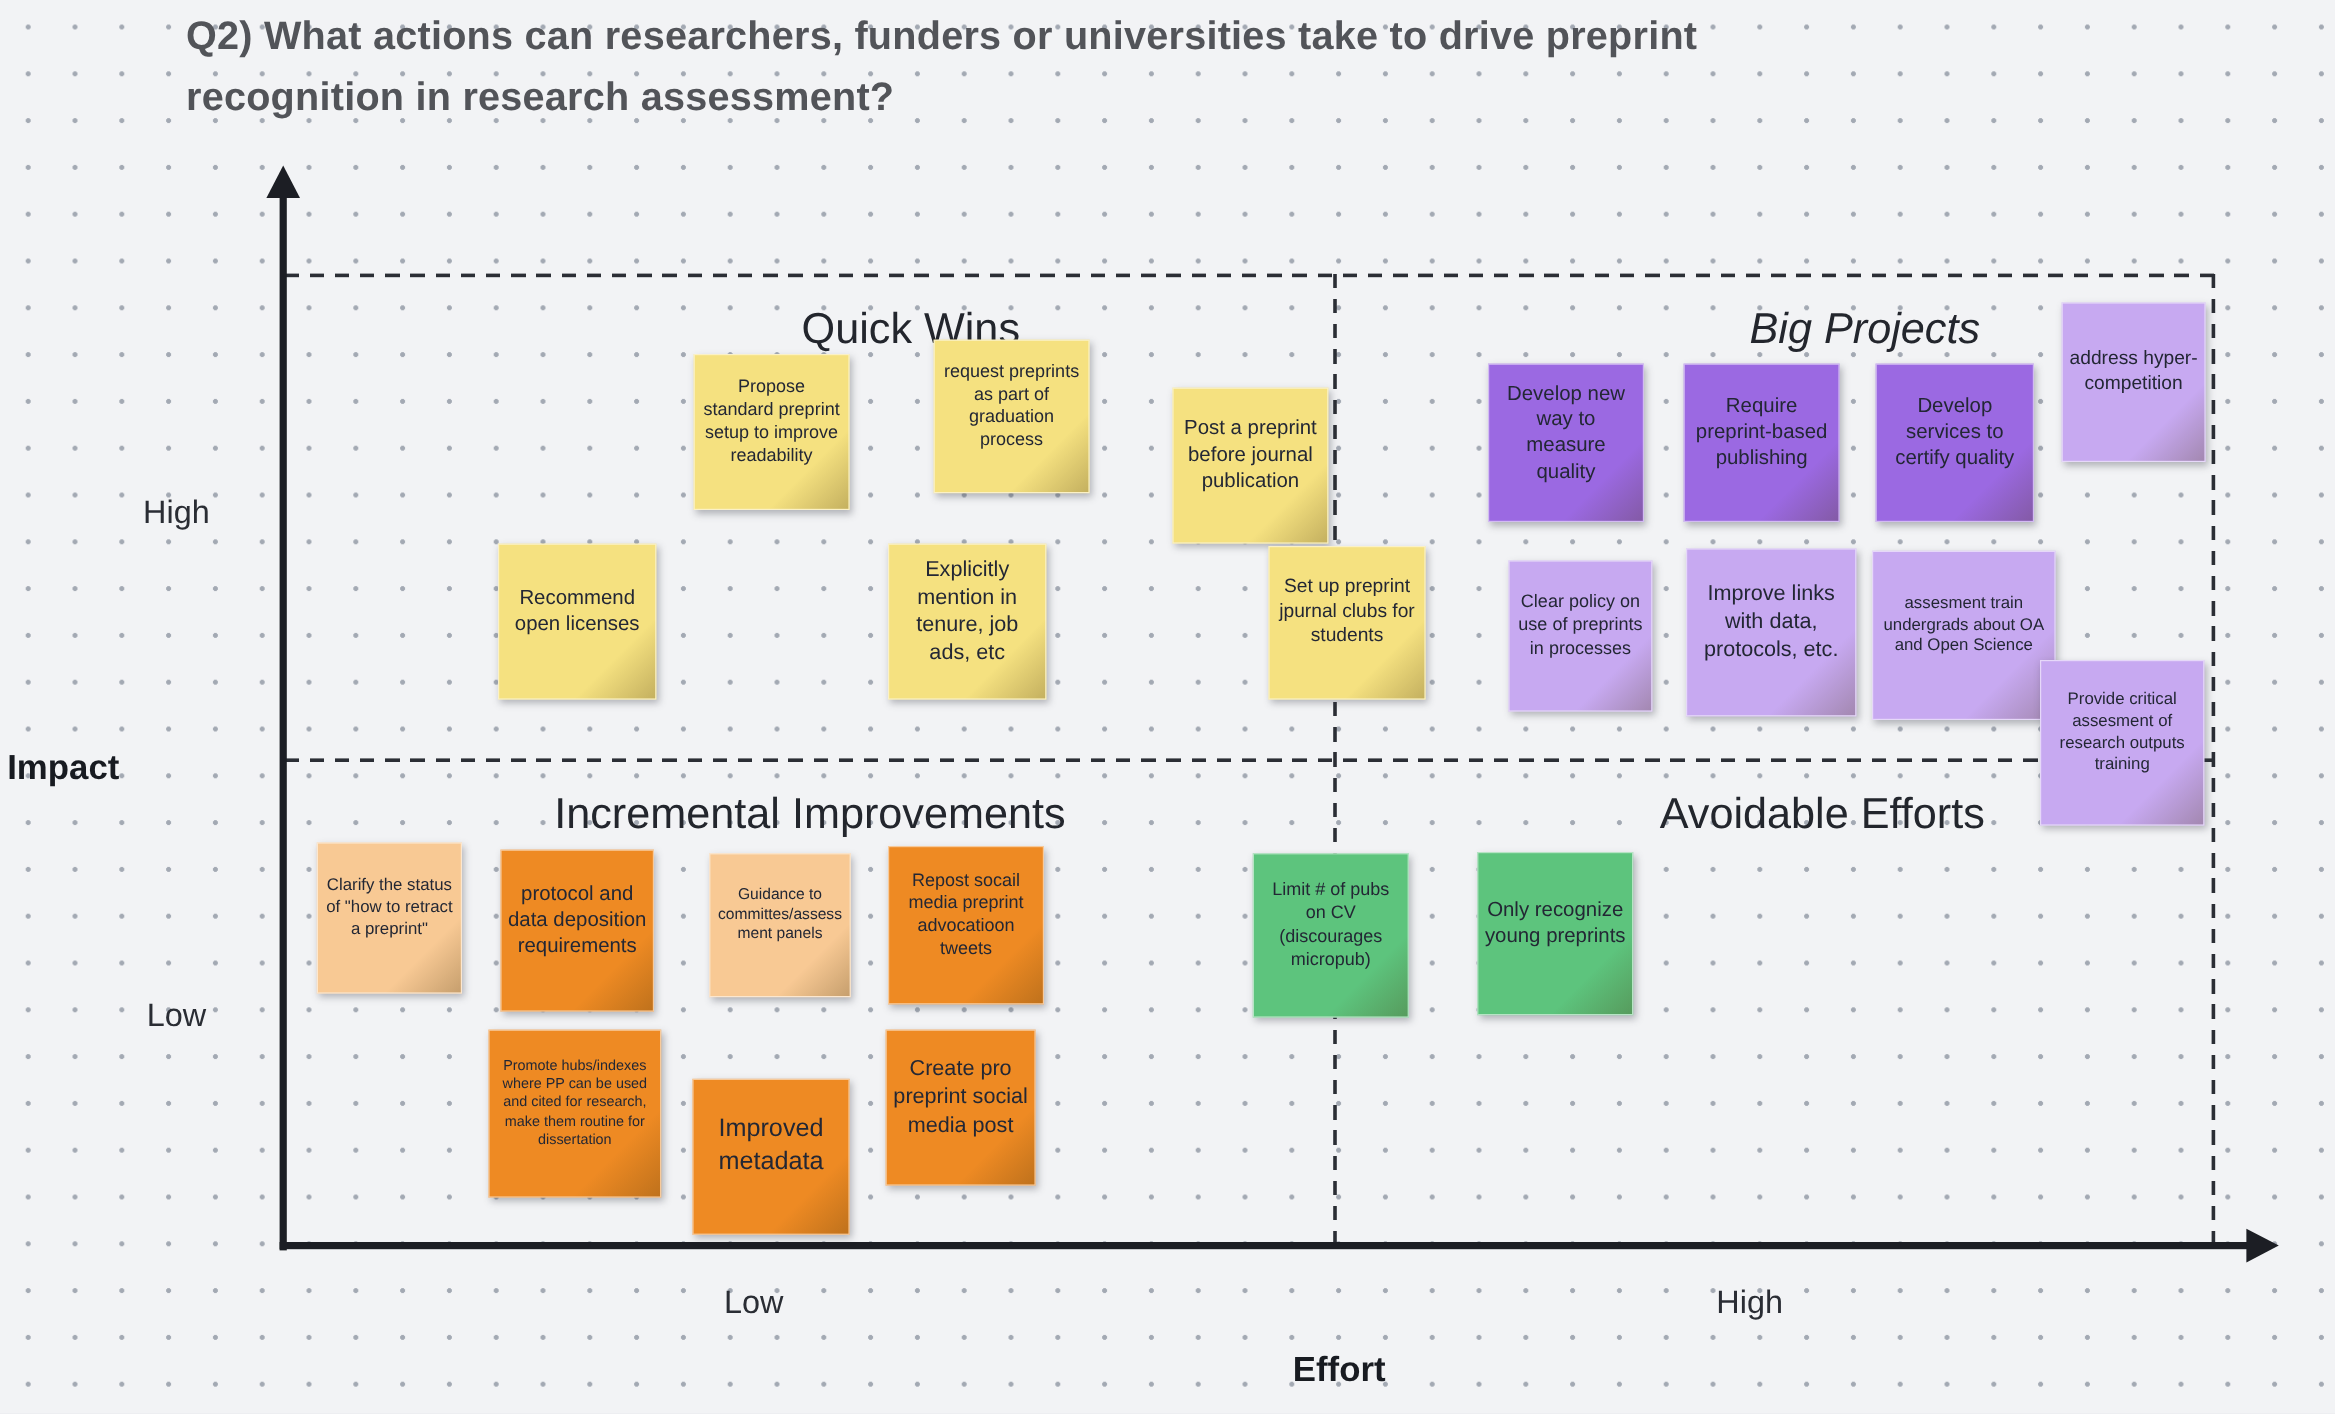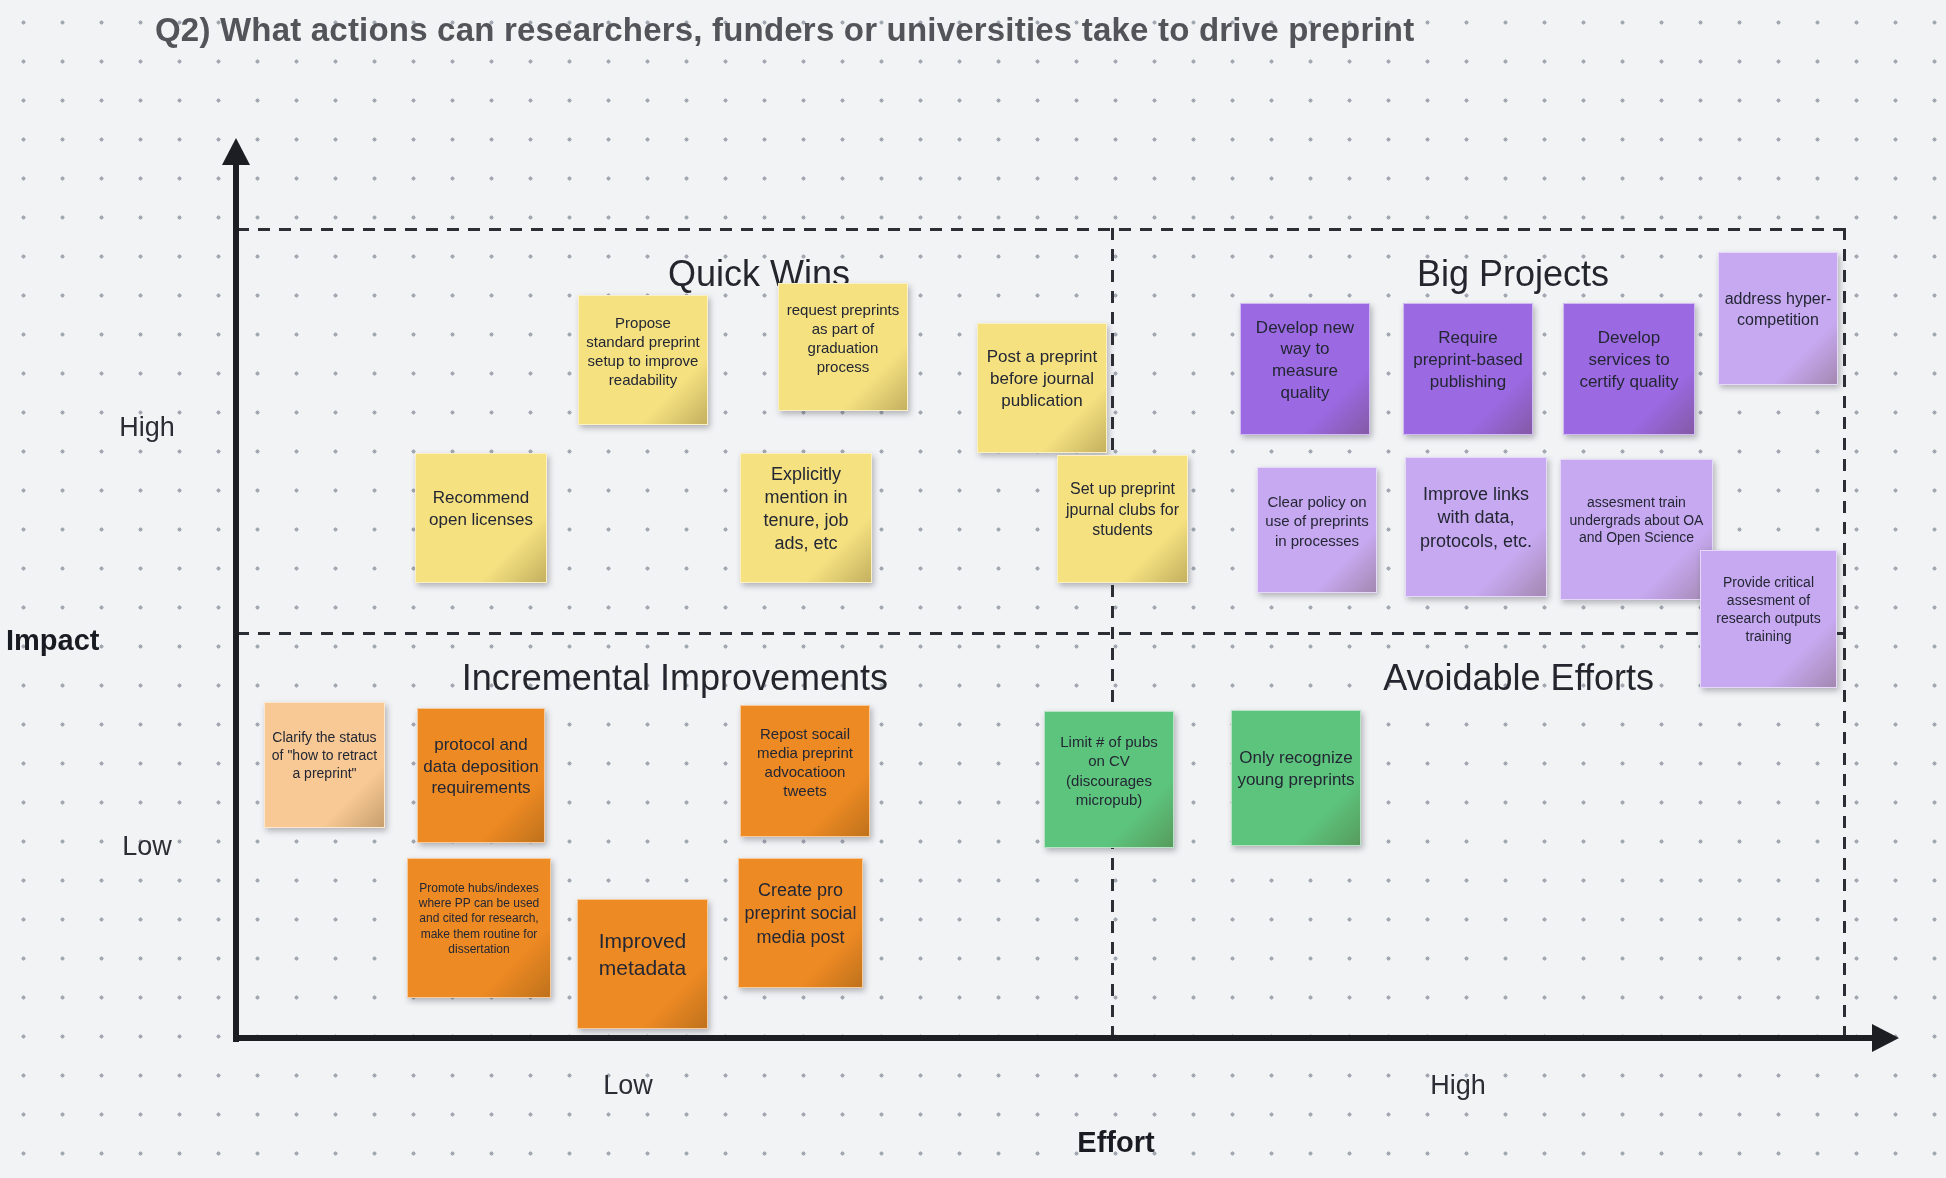--- a/index.html
+++ b/index.html
@@ -57,41 +57,42 @@
   }
   .note-text{position:relative;z-index:1;}
 </style>
 </head>
 <body>
 
 <div class="board">
 
   <div class="abs title">
     <div>Q2) What actions can researchers, funders or universities take to drive preprint</div>
+    <div>recognition in research assessment?</div>
   </div>
 
   <div class="abs dash-h" style="left:237px;top:228px;width:1608px;"></div>
   <div class="abs dash-v" style="left:1843px;top:228px;height:810px;"></div>
   <div class="abs dash-v" style="left:1111px;top:228px;height:810px;"></div>
   <div class="abs dash-h" style="left:237px;top:632px;width:1608px;"></div>
 
   <div class="abs solid-line" style="left:233px;top:158px;width:6px;height:884px;"></div>
   <div class="abs arrow-up" style="left:222px;top:138px;"></div>
   <div class="abs solid-line" style="left:233px;top:1035px;width:1645px;height:6px;"></div>
   <div class="abs arrow-right" style="left:1872px;top:1024px;"></div>
 
   <div class="abs axis-tick" style="left:102px;top:412px;">High</div>
   <div class="abs axis-name" style="left:6px;top:624px;">Impact</div>
   <div class="abs axis-tick" style="left:102px;top:831px;">Low</div>
   <div class="abs axis-tick" style="left:583px;top:1070px;">Low</div>
   <div class="abs axis-tick" style="left:1413px;top:1070px;">High</div>
   <div class="abs axis-name" style="left:1053px;top:1126px;width:126px;text-align:center;">Effort</div>
 
   <div class="abs quad-label" style="left:460px;top:253px;width:390px;">Quick Wins</div>
-  <div class="abs quad-label" style="left:1219px;top:253px;width:390px;">Big Projects</div>
+  <div class="abs quad-label" style="left:1260px;top:253px;width:390px;font-style:italic;">Big Projects</div>
   <div class="abs quad-label" style="left:428px;top:657px;width:460px;">Incremental Improvements</div>
   <div class="abs quad-label" style="left:1254px;top:657px;width:400px;">Avoidable Efforts</div>
 
   <div class="abs" style="left:0;top:0;width:100%;height:100%;">
       <div class="note" style="left: 578px; top: 295px; width: 130px; height: 130px; font-size: 15px; background: rgb(245, 225, 128);">
       <span class="note-text">Propose standard preprint setup to improve readability</span>
     </div>
       <div class="note" style="left: 778px; top: 283px; width: 130px; height: 128px; font-size: 15px; background: rgb(245, 225, 128);">
       <span class="note-text">request preprints as part of graduation process</span>
     </div>
@@ -130,20 +131,23 @@
     </div>
       <div class="note" style="left: 1700px; top: 550px; width: 137px; height: 138px; font-size: 14px; background: rgb(199, 169, 241);">
       <span class="note-text">Provide critical assesment of research outputs training</span>
     </div>
       <div class="note" style="left: 264px; top: 702px; width: 121px; height: 126px; font-size: 14px; background: rgb(248, 201, 148);">
       <span class="note-text">Clarify the status of "how to retract a preprint"</span>
     </div>
       <div class="note" style="left: 417px; top: 708px; width: 128px; height: 135px; font-size: 17px; background: rgb(238, 138, 35);">
       <span class="note-text">protocol and data deposition requirements</span>
     </div>
+      <div class="note" style="left: 591px; top: 711px; width: 118px; height: 120px; font-size: 13px; background: rgb(248, 201, 148);">
+      <span class="note-text">Guidance to committes/assess ment panels</span>
+    </div>
       <div class="note" style="left: 740px; top: 705px; width: 130px; height: 132px; font-size: 15px; background: rgb(238, 138, 35);">
       <span class="note-text">Repost socail media preprint advocatioon tweets</span>
     </div>
       <div class="note" style="left: 407px; top: 858px; width: 144px; height: 140px; font-size: 12px; background: rgb(238, 138, 35);">
       <span class="note-text">Promote hubs/indexes where PP can be used and cited for research, make them routine for dissertation</span>
     </div>
       <div class="note" style="left: 577px; top: 899px; width: 131px; height: 130px; font-size: 21px; background: rgb(238, 138, 35);">
       <span class="note-text">Improved metadata</span>
     </div>
       <div class="note" style="left: 738px; top: 858px; width: 125px; height: 130px; font-size: 18px; background: rgb(238, 138, 35);">

